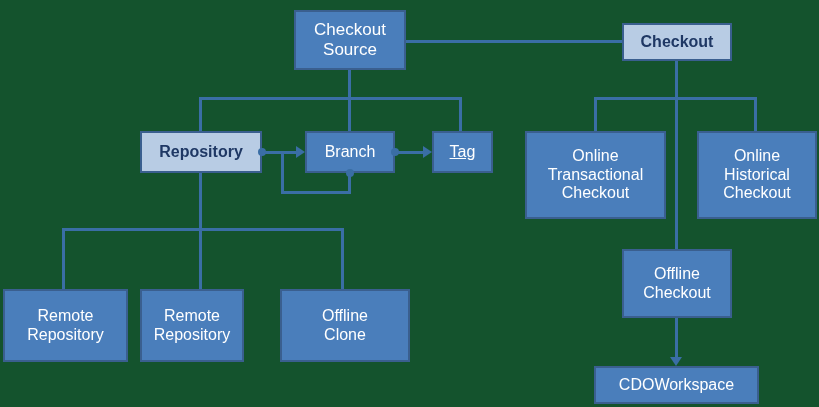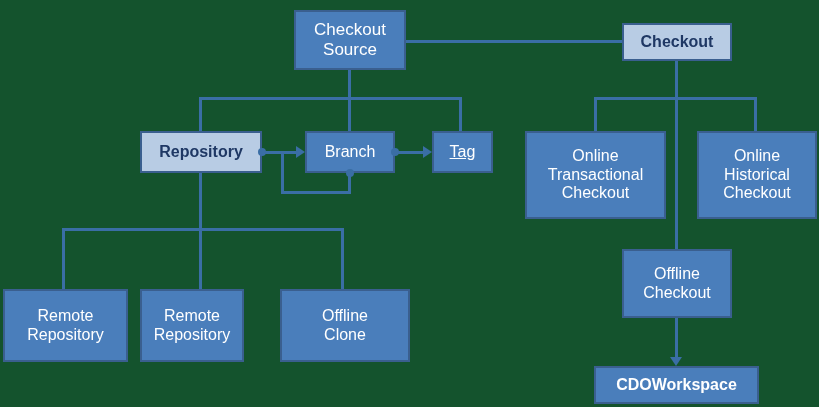--- a/index.html
+++ b/index.html
@@ -165,17 +165,17 @@
   <div class="node fill-dark" style="left:280px; top:289px; width:130px; height:73px; font-size:16px;">
     <span class="label">Offline
 Clone</span>
   </div>
 
   <div class="node fill-dark" style="left:622px; top:249px; width:110px; height:69px; font-size:16px;">
     <span class="label">Offline
 Checkout</span>
   </div>
 
-  <div class="node fill-dark" style="left:594px; top:366px; width:165px; height:38px; font-size:16px;font-weight:bold;">
+  <div class="node fill-dark" style="left:594px; top:366px; width:165px; height:38px; font-size:16px;">
     <span class="label">CDOWorkspace</span>
   </div>
 
 </div>
 
 </body></html>

